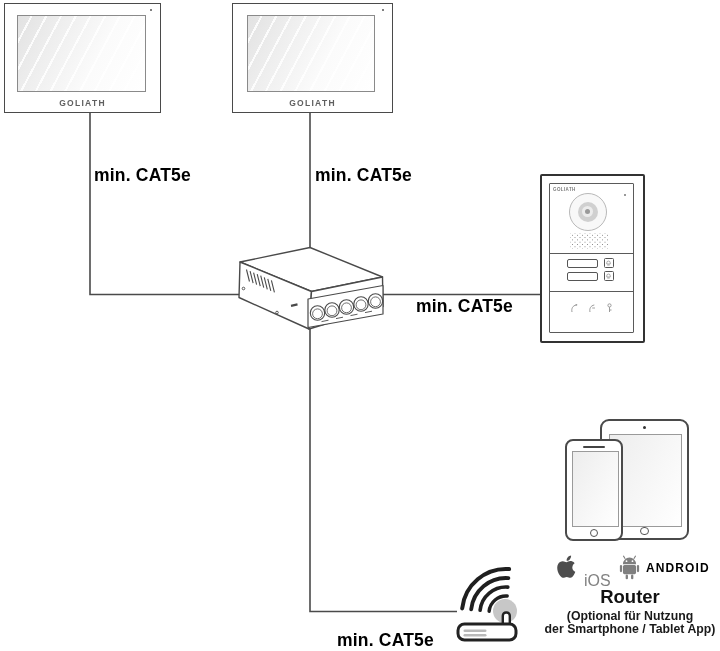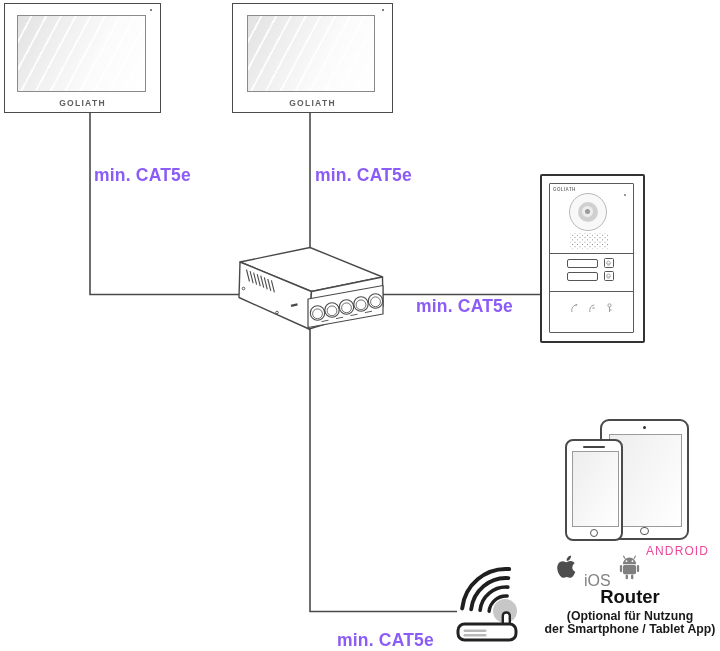--- a/index.html
+++ b/index.html
@@ -20,21 +20,21 @@
       repeating-linear-gradient(118deg, rgba(255,255,255,0) 0 11px, rgba(255,255,255,.85) 11px 13px),
       linear-gradient(118deg, #e2e2e2 0%, #efefef 30%, #fbfbfb 62%, #ffffff 100%); }
   #mon1 .mon-screen { left: 12px; top: 11px; width: 129px; height: 77px; }
   #mon2 .mon-screen { left: 14px; top: 11px; width: 128px; height: 77px; }
   .mon-dot { position: absolute; right: 8px; top: 5px; width: 2.4px; height: 2.4px;
              background: #555; border-radius: 50%; }
   .mon-brand { position: absolute; left: 0; right: 0; bottom: 4px; text-align: center;
                font-size: 8.5px; font-weight: 600; letter-spacing: 1.3px; color: #5f5f5f; }
 
   
-  .cat-label { position: absolute; font-weight: 700; font-size: 17.5px; color: #8b5cf6;
+  .cat-label { position: absolute; font-weight: 700; font-size: 17.5px; color: #000000;
                letter-spacing: .2px; white-space: nowrap; }
   #lbl1 { left: 94px;  top: 165px; }
   #lbl2 { left: 315px; top: 165px; }
   #lbl3 { left: 416px; top: 296px; }
   #lbl4 { left: 337px; top: 630px; }
 
   
   #door { position: absolute; left: 540px; top: 174px; width: 105px; height: 169px;
           background: #fff; border: 2px solid #333; border-radius: 2px; }
   .door-inner { position: absolute; left: 7px; top: 7px; width: 85px; height: 150px;
@@ -86,22 +86,22 @@
   .ph-screen { position: absolute; left: 4.5px; top: 9.5px; width: 47px; height: 76px;
     border: 1px solid #9a9a9a;
     background: linear-gradient(118deg, #ededed 0%, #f7f7f7 55%, #ffffff 100%); }
   .ph-home { position: absolute; left: 50%; bottom: 2.5px; width: 8px; height: 8px;
              margin-left: -4px; border: 1.3px solid #555; border-radius: 50%; }
 
   
   #apple-logo   { position: absolute; left: 557px; top: 554px; width: 23px; height: 26px; }
   #ios-label    { position: absolute; left: 584px; top: 572px; font-size: 16px; color: #828282; }
   #android-logo { position: absolute; left: 617px; top: 554px; width: 25px; height: 27px; }
-  #android-label{ position: absolute; left: 646px; top: 544px; font-size: 12px; font-weight: 400;
-                  letter-spacing: 1.1px; color: #ec4899; }
+  #android-label{ position: absolute; left: 646px; top: 561px; font-size: 12px; font-weight: 700;
+                  letter-spacing: 1.1px; color: #000000; }
 
   
   #router-caption { position: absolute; left: 535px; top: 586px; width: 190px; text-align: center; }
   .router-title { font-size: 18.5px; font-weight: 700; color: #111; margin-bottom: 2px; }
   .router-note  { font-size: 12.3px; font-weight: 700; color: #1a1a1a; line-height: 1.06;
                   white-space: nowrap; }
 </style>
 </head>
 <body>
 

